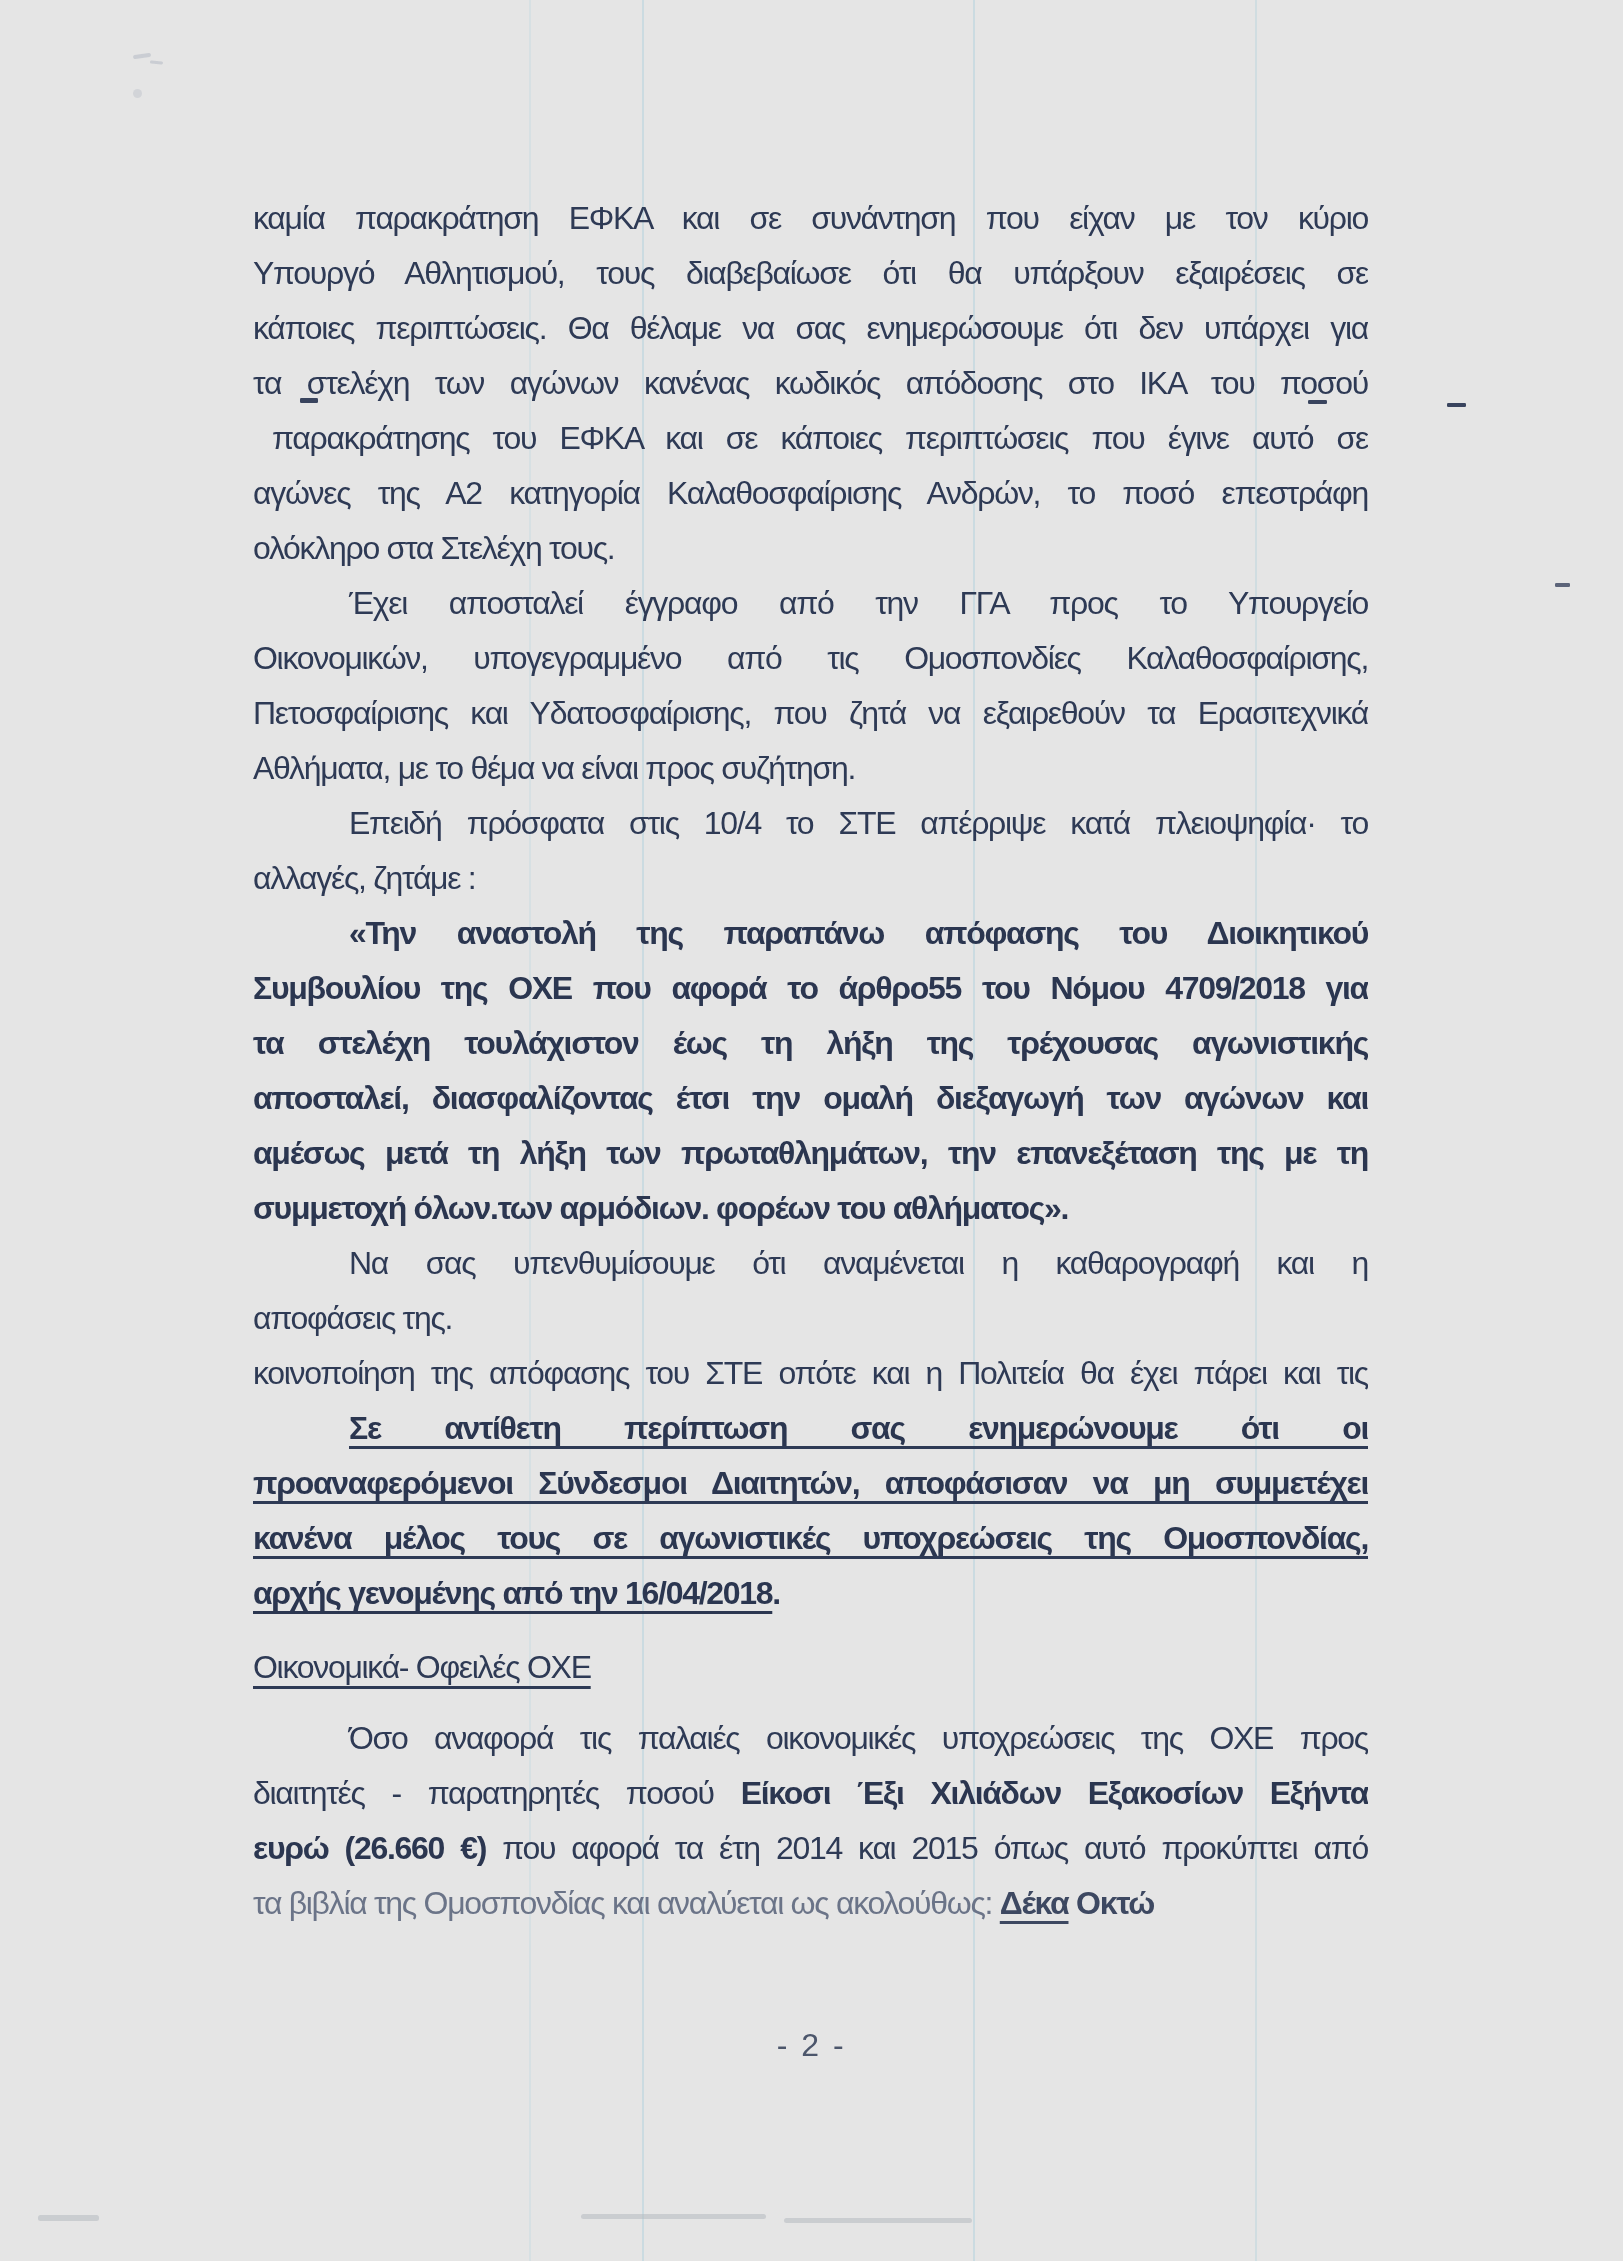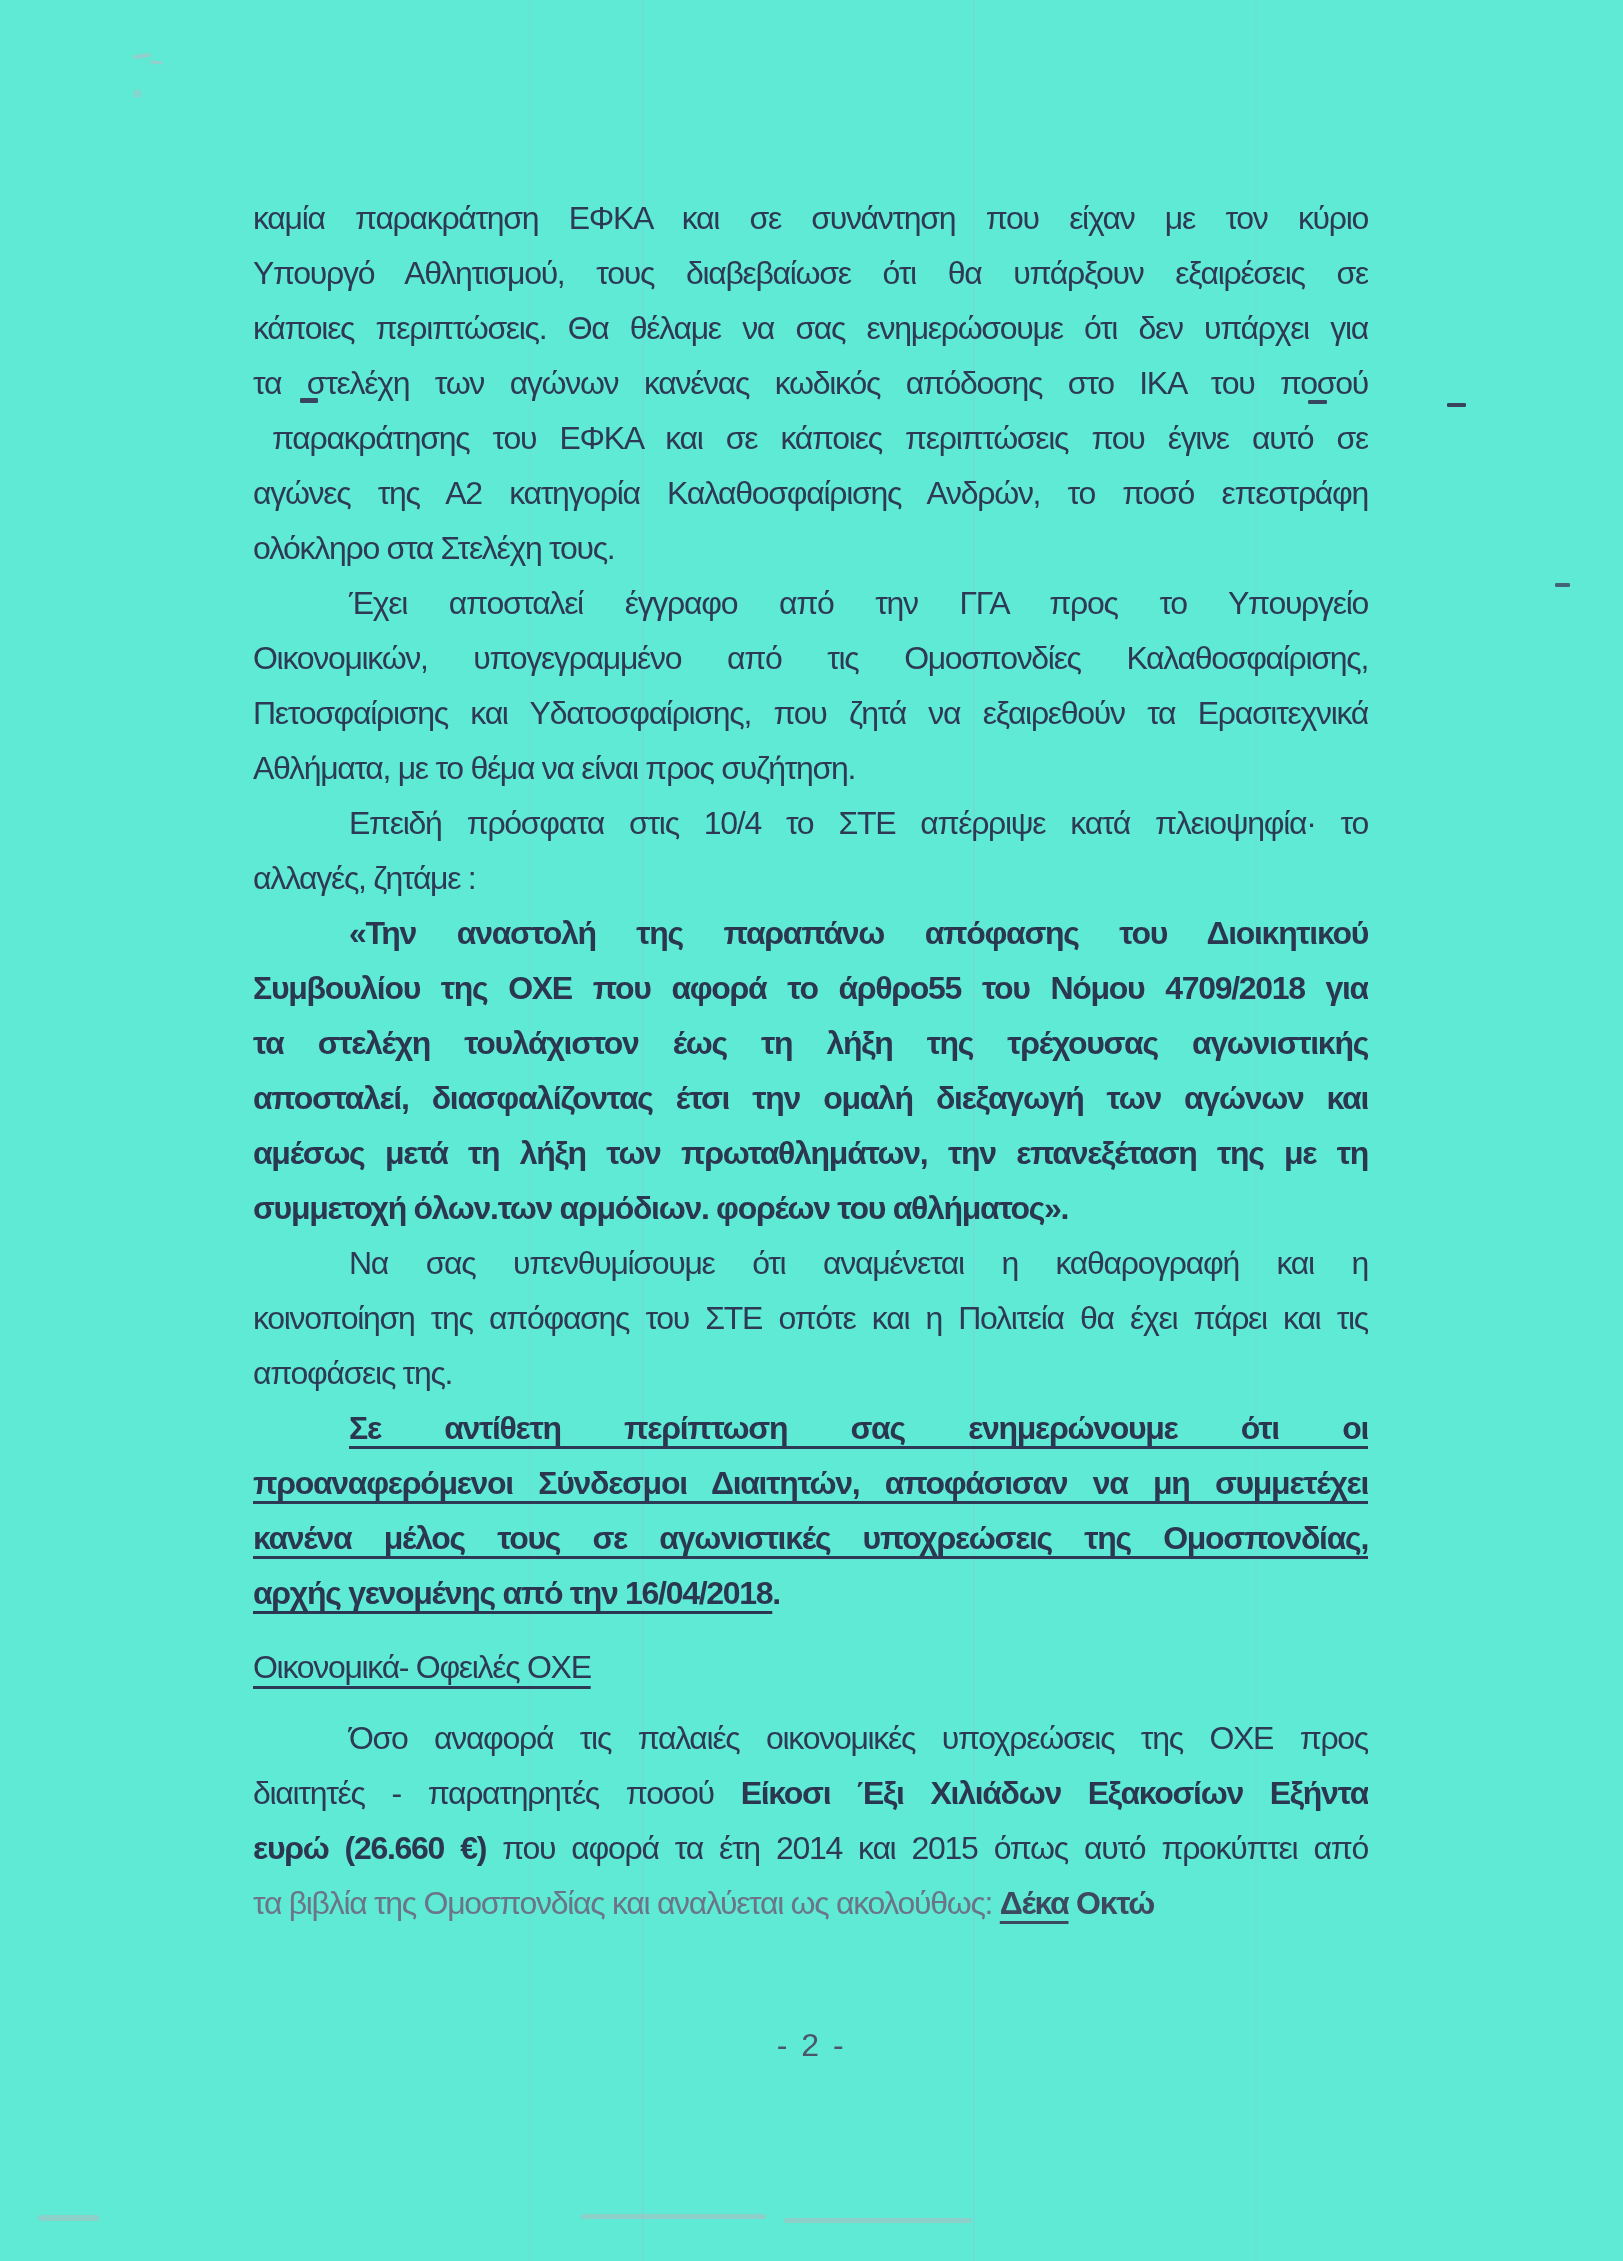--- a/index.html
+++ b/index.html
@@ -1,21 +1,21 @@
 <!DOCTYPE html>
 <html style="font-size:10.2px"><head>
 <meta charset="utf-8">
 <style>
   html, body { margin: 0; padding: 0; }
   body { width: 1623px; height: 2261px; background: #ffffff; }
   .sheet {
     position: relative;
     width: 1623px;
     height: 2261px;
-    background: #5eead4;
+    background: #e5e5e5;
     overflow: hidden;
     font-family: "Liberation Sans", sans-serif;
     color: #2e3a55;
   }
   .text-block {
     position: absolute;
     left: 253px;
     top: 191px;
     width: 1115px;
     font-size: 32px;
@@ -148,22 +148,22 @@
       <div class="ln indent">«Την αναστολή της παραπάνω απόφασης του Διοικητικού</div>
       <div class="ln">Συμβουλίου της ΟΧΕ που αφορά το άρθρο55 του Νόμου 4709/2018 για</div>
       <div class="ln">τα στελέχη τουλάχιστον έως τη λήξη της τρέχουσας αγωνιστικής</div>
       <div class="ln">αποσταλεί, διασφαλίζοντας έτσι την ομαλή διεξαγωγή των αγώνων και</div>
       <div class="ln">αμέσως μετά τη λήξη των πρωταθλημάτων, την επανεξέταση της με τη</div>
       <div class="ln last">συμμετοχή όλων.των αρμόδιων. φορέων του αθλήματος».</div>
     </div>
 
     <div class="para">
       <div class="ln indent">Να σας υπενθυμίσουμε ότι αναμένεται  η καθαρογραφή  και η</div>
+      <div class="ln last">αποφάσεις της.</div>
       <div class="ln">κοινοποίηση της απόφασης του ΣΤΕ οπότε και η Πολιτεία θα έχει πάρει και τις</div>
-      <div class="ln last">αποφάσεις της.</div>
     </div>
 
     <div class="para bold">
       <div class="ln indent uline">Σε αντίθετη περίπτωση σας ενημερώνουμε ότι οι</div>
       <div class="ln uline">προαναφερόμενοι Σύνδεσμοι Διαιτητών, αποφάσισαν να μη συμμετέχει</div>
       <div class="ln uline">κανένα μέλος τους σε αγωνιστικές υποχρεώσεις της Ομοσπονδίας,</div>
       <div class="ln last"><span class="uword">αρχής γενομένης από την 16/04/2018</span><span>.</span></div>
     </div>
 
     <div class="heading">Οικονομικά- Οφειλές ΟΧΕ</div>

